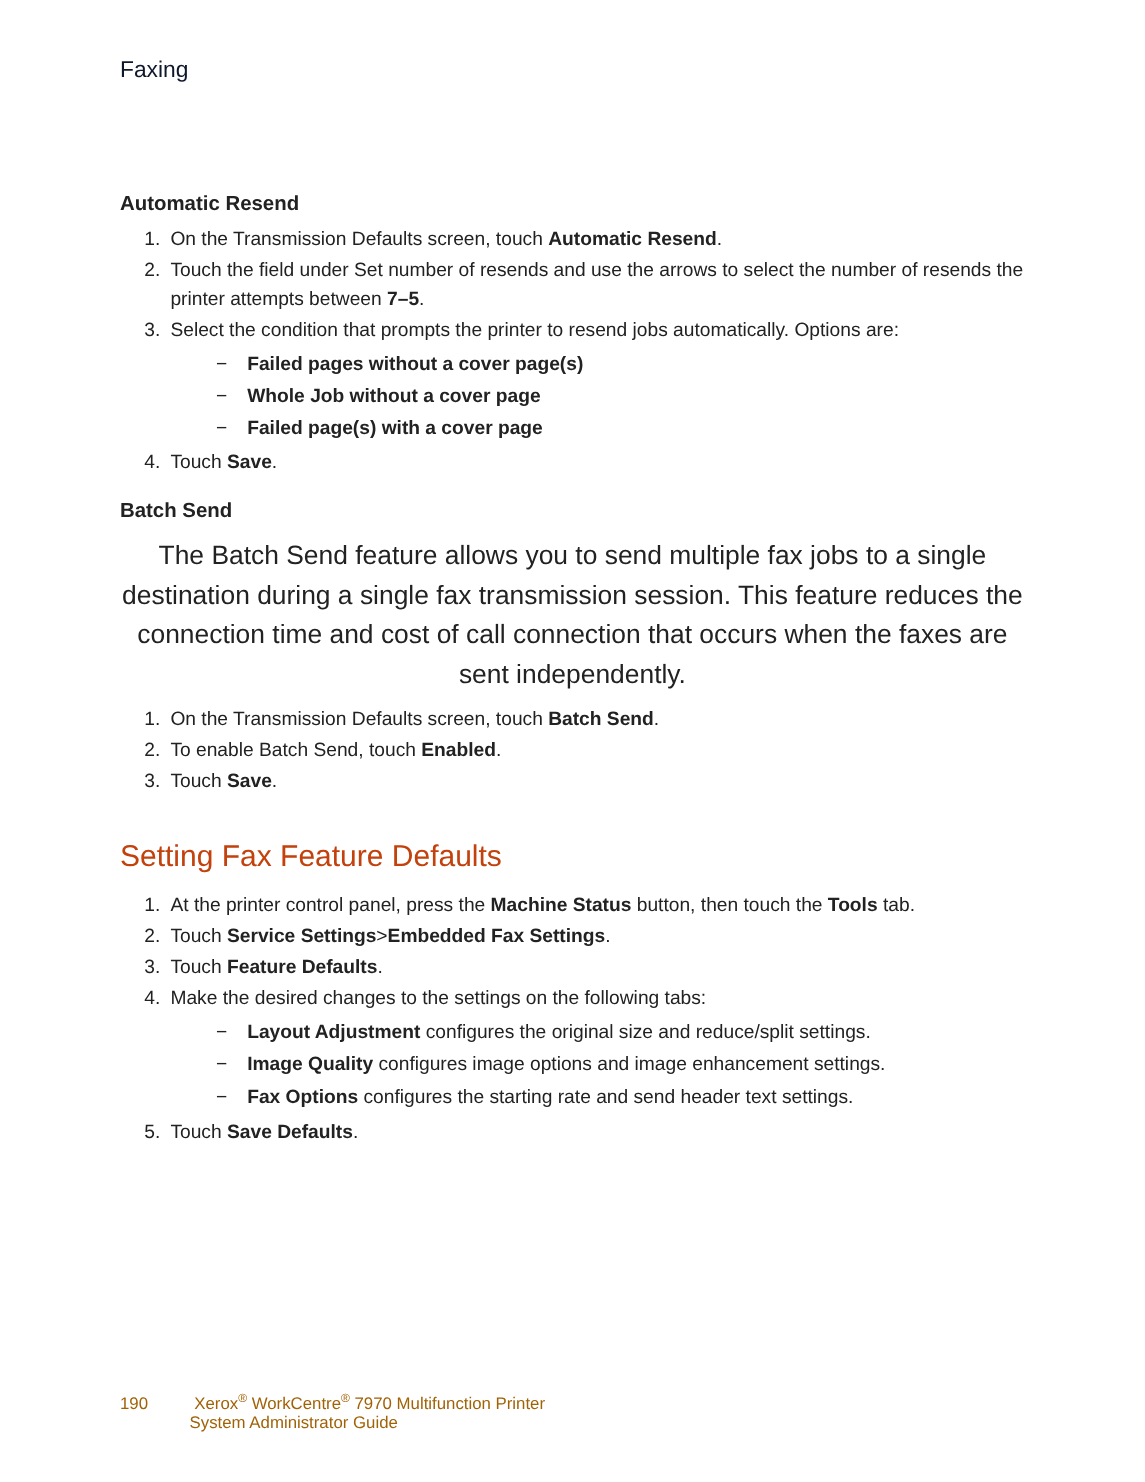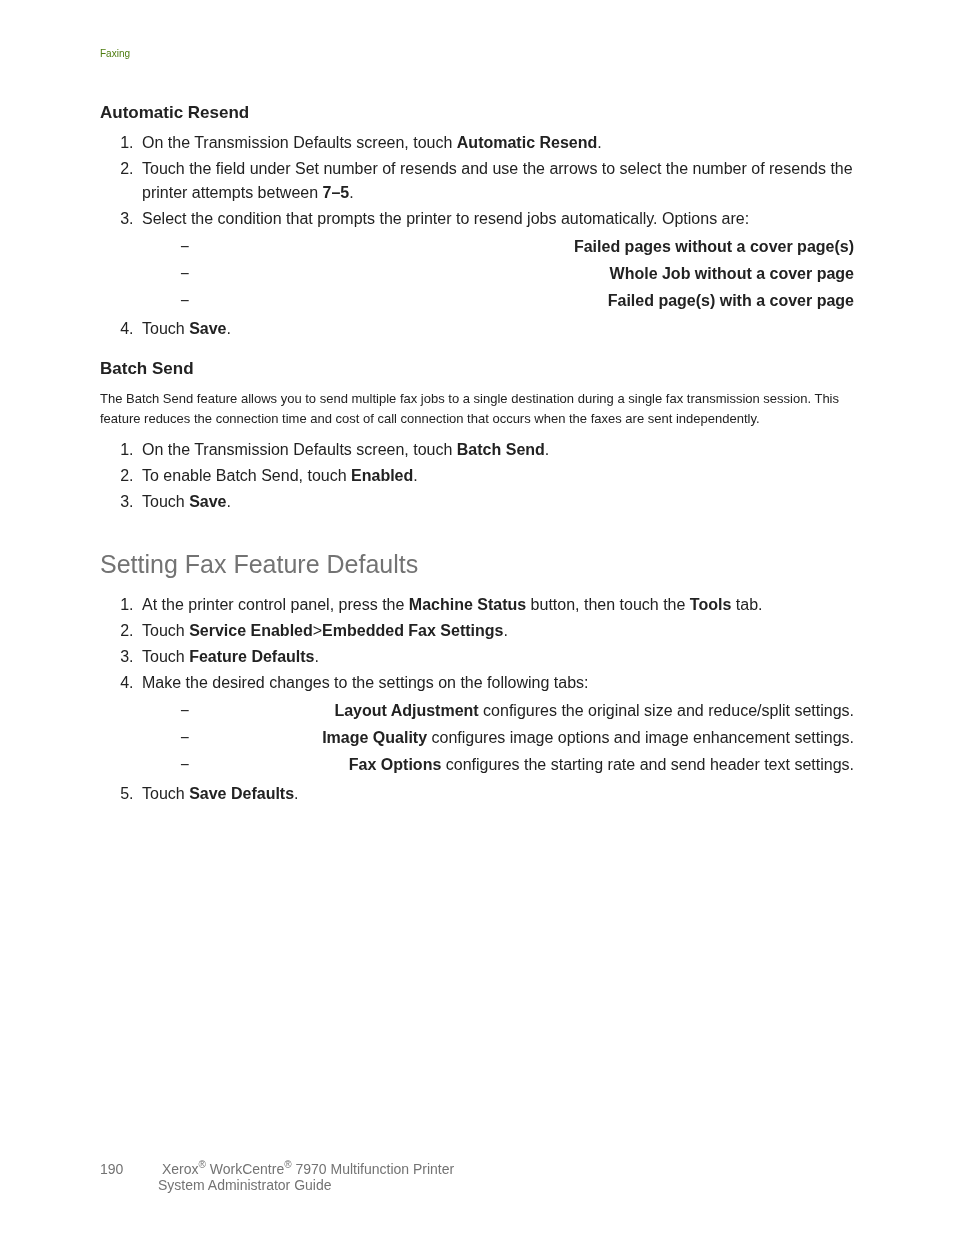--- a/index.html
+++ b/index.html
@@ -10,23 +10,23 @@
     color: #222;
     width: 954px;
     height: 1235px;
     box-sizing: border-box;
     position: relative;
   }
   .page {
     padding: 48px 100px 0 100px;
   }
   .header-section {
-    font-size: 10px;
-    color: #4d7c0f;
-    margin-bottom: 44px;
+    font-size: 19px;
+    color: #0f172a;
+    margin-bottom: 90px;
   }
   h3.subhead {
     font-size: 17px;
     font-weight: bold;
     color: #222;
     margin: 18px 0 8px 0;
   }
   ol.num {
     list-style: decimal;
     padding-left: 38px;
@@ -35,53 +35,53 @@
   ol.num > li {
     font-size: 16px;
     line-height: 1.5;
     margin: 2px 0;
     padding-left: 4px;
   }
   ul.dash {
     list-style: none;
     padding-left: 38px;
     margin: 4px 0;
-    text-align: right;
   }
   ul.dash > li {
     font-size: 16px;
     line-height: 1.55;
     margin: 2px 0;
     padding-left: 26px;
     position: relative;
   }
   ul.dash > li::before {
     content: "\2212";
     position: absolute;
     left: 0;
     top: 0;
   }
   p.body {
-    font-size: 13px;
+    font-size: 22px;
     line-height: 1.5;
     margin: 10px 0;
+    text-align: center;
   }
   h2.blue {
     font-size: 25px;
     font-weight: 400;
-    color: #737373;
+    color: #c2410c;
     margin: 36px 0 14px 0;
   }
   .bold { font-weight: bold; }
   .footer {
     position: absolute;
     bottom: 42px;
     left: 100px;
     font-size: 14px;
-    color: #737373;
+    color: #a16207;
   }
   .footer .pagenum {
     display: inline-block;
     width: 58px;
   }
   .sup { font-size: 10px; vertical-align: super; }
 </style>
 </head>
 <body>
 
@@ -122,21 +122,21 @@
       <span>Touch </span><span class="bold">Save</span><span>.</span>
     </li>
   </ol>
 
   <h2 class="blue">Setting Fax Feature Defaults</h2>
   <ol class="num">
     <li>
       <span>At the printer control panel, press the </span><span class="bold">Machine Status</span><span> button, then touch the </span><span class="bold">Tools</span><span> tab.</span>
     </li>
     <li>
-      <span>Touch </span><span class="bold">Service Enabled</span><span>&gt;</span><span class="bold">Embedded Fax Settings</span><span>.</span>
+      <span>Touch </span><span class="bold">Service Settings</span><span>&gt;</span><span class="bold">Embedded Fax Settings</span><span>.</span>
     </li>
     <li>
       <span>Touch </span><span class="bold">Feature Defaults</span><span>.</span>
     </li>
     <li>
       <span>Make the desired changes to the settings on the following tabs:</span>
       <ul class="dash">
         <li><span class="bold">Layout Adjustment</span><span> configures the original size and reduce/split settings.</span></li>
         <li><span class="bold">Image Quality</span><span> configures image options and image enhancement settings.</span></li>
         <li><span class="bold">Fax Options</span><span> configures the starting rate and send header text settings.</span></li>

